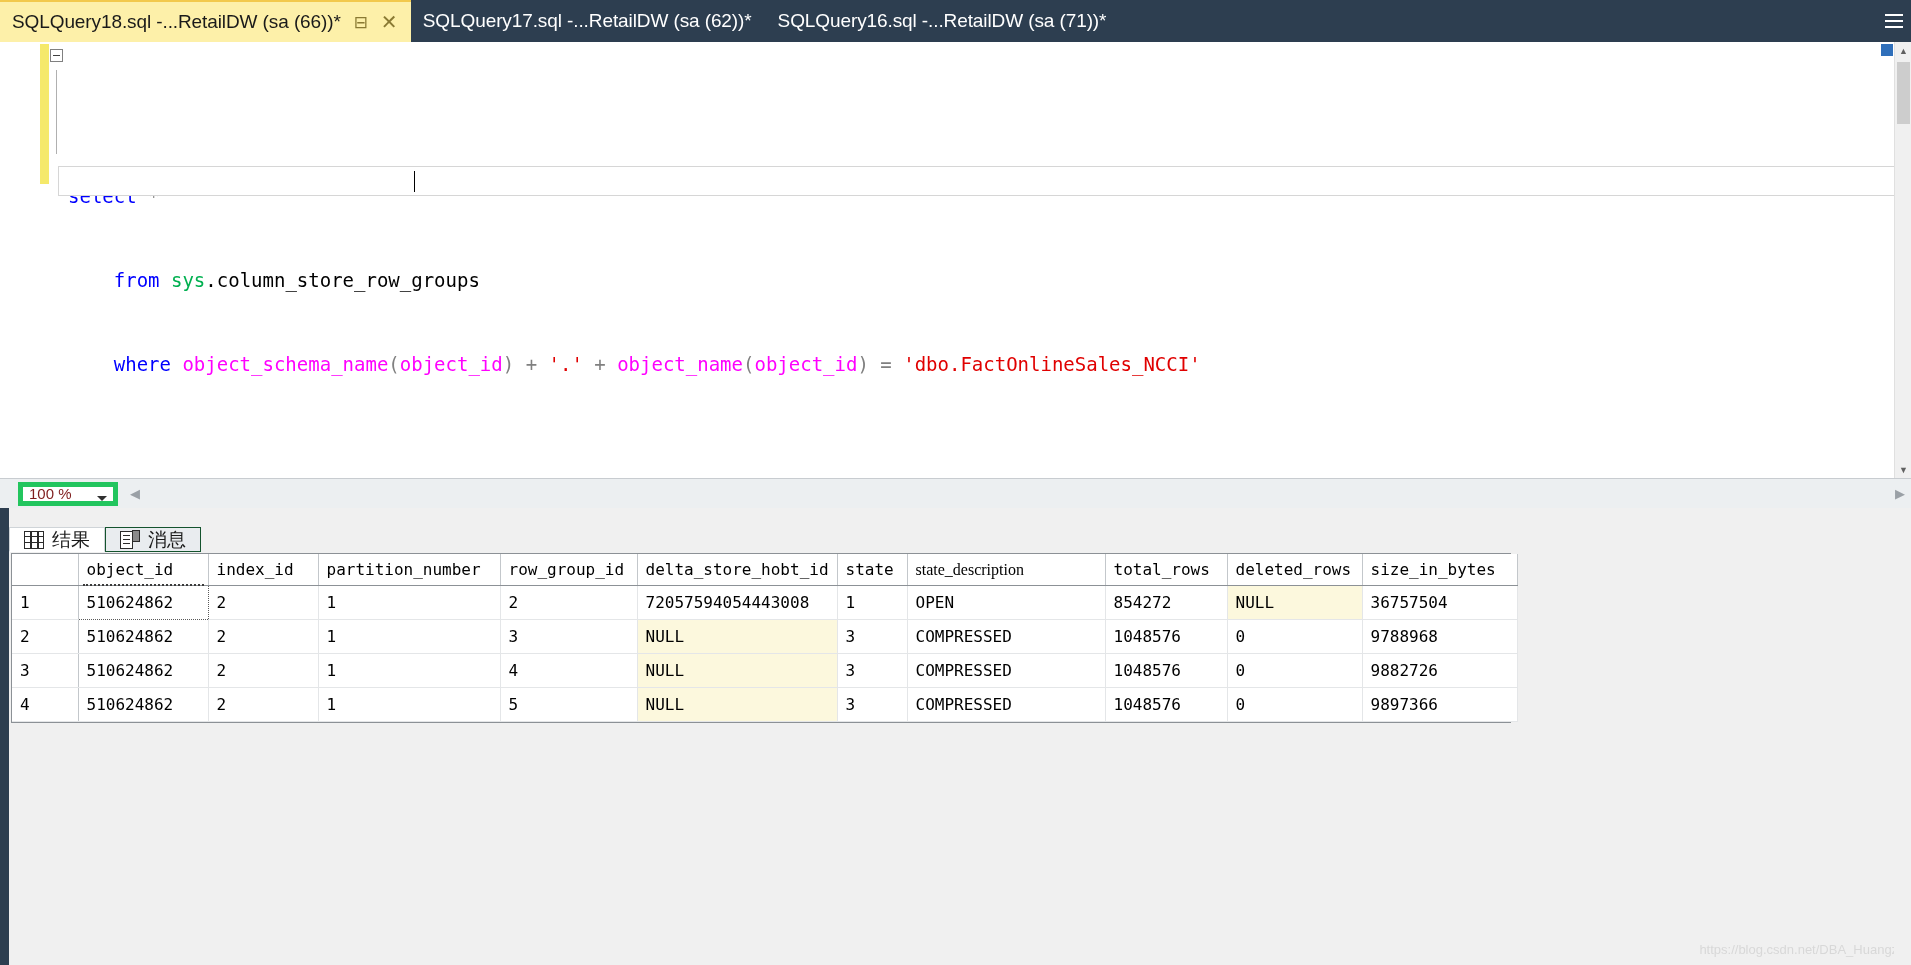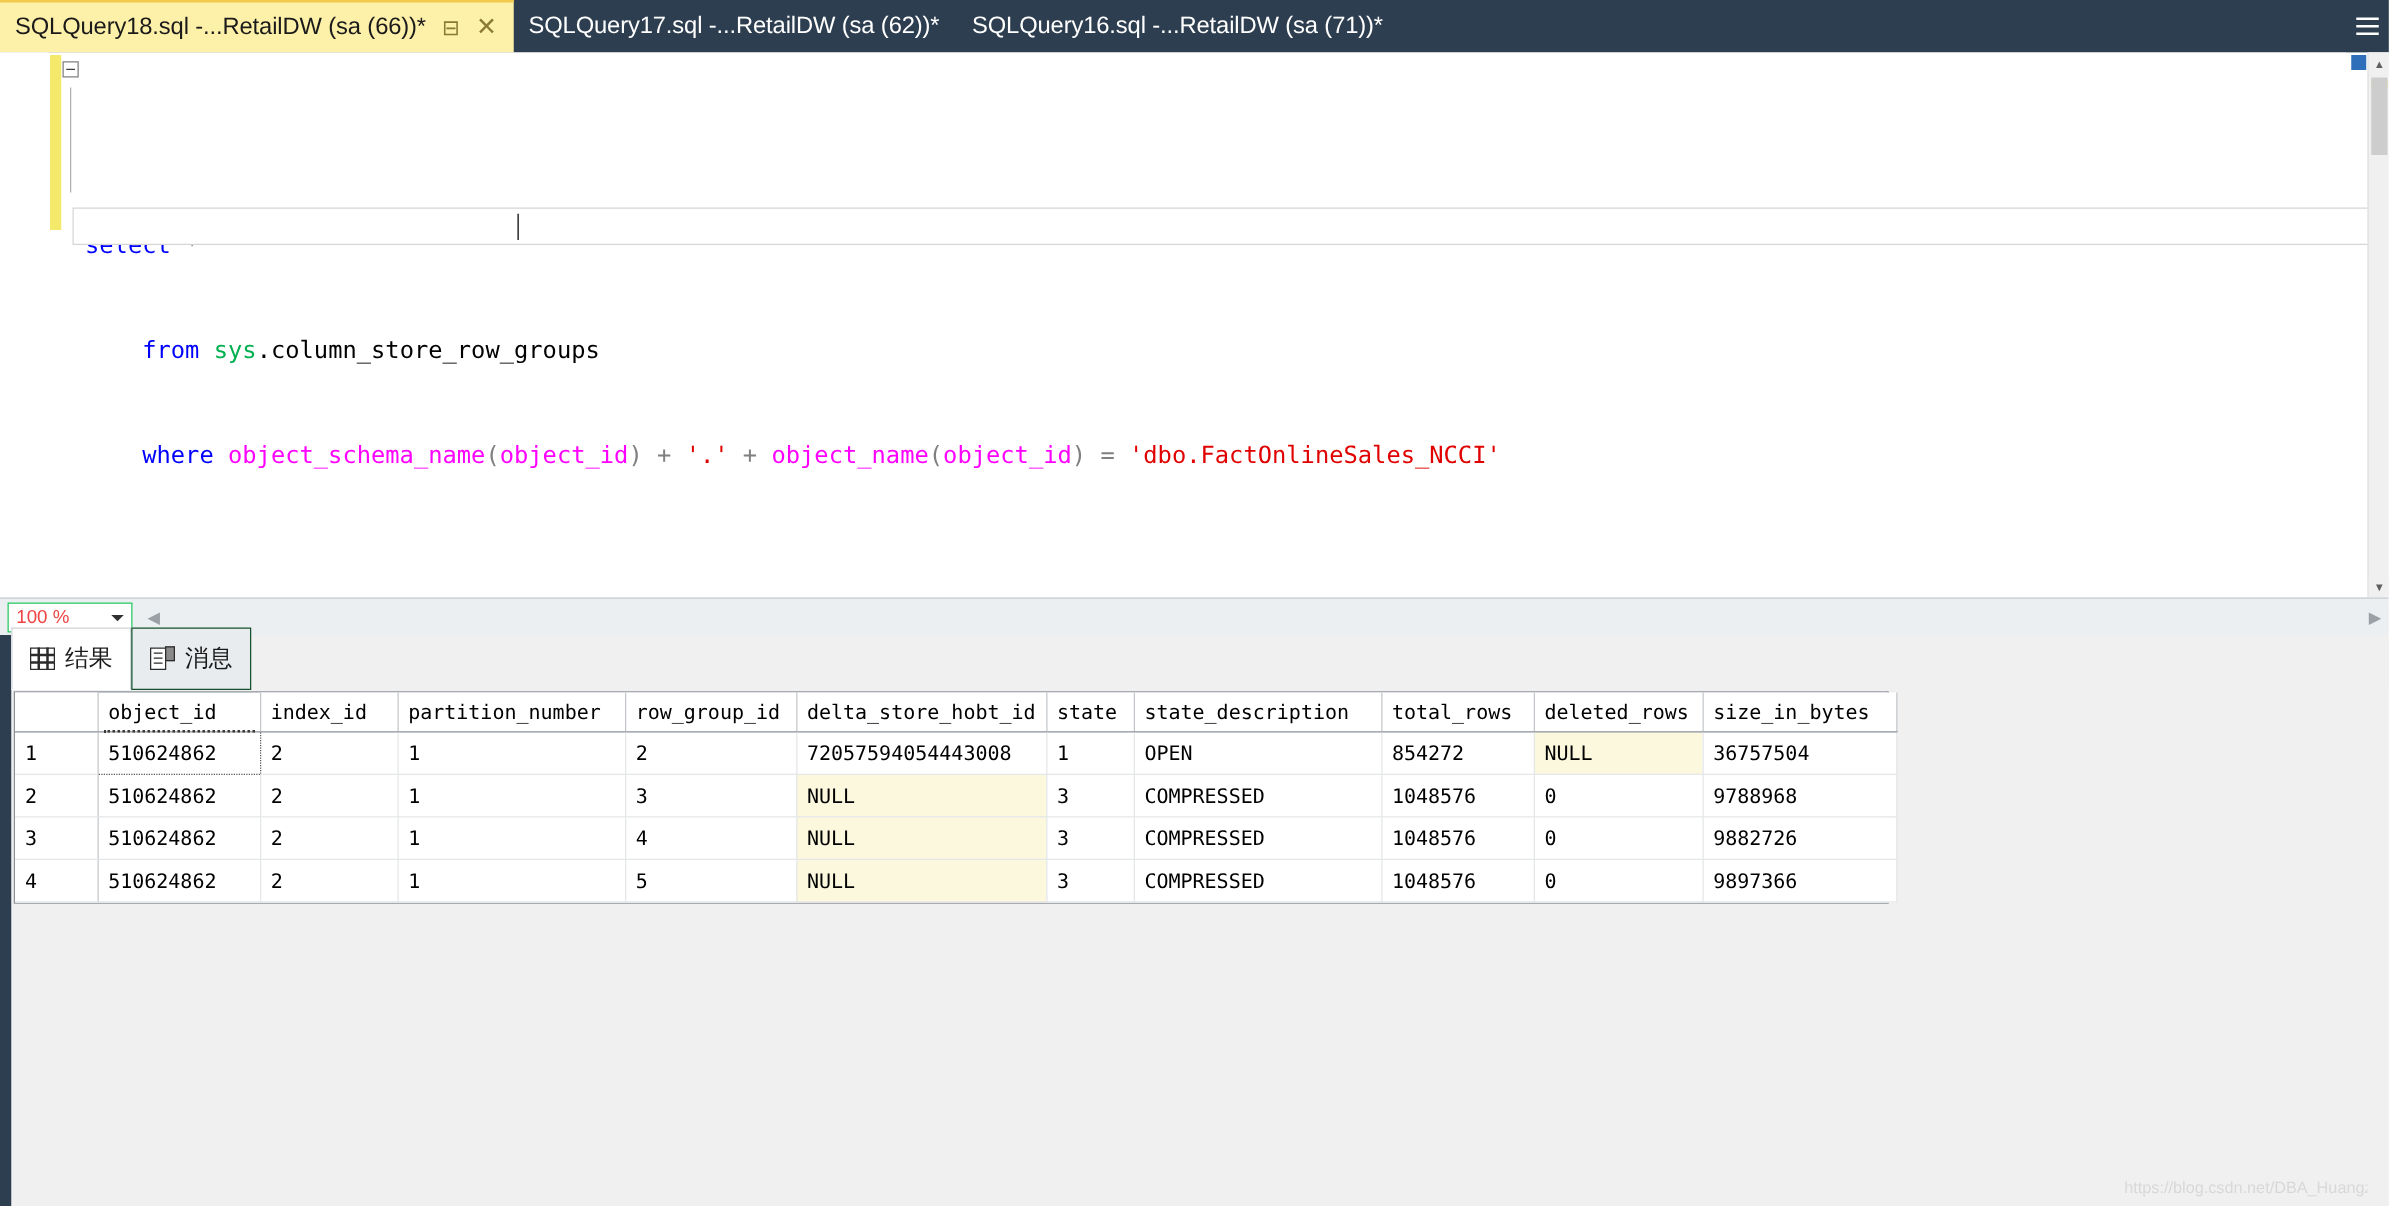--- a/index.html
+++ b/index.html
@@ -128,23 +128,23 @@
     position:absolute; right:18px; top:2px; width:12px; height:12px; background:#2f6fba;
   }
 
   
   .zoombar {
     position:absolute; left:0; top:478px; width:1911px; height:30px;
     background:#eceff1; border-top:1px solid #c8ccd0;
     display:flex; align-items:center;
   }
   .zoom-combo {
-    margin-left:6px; width:100px; height:24px; background:#ffffff;
-    border:1px solid #22c55e; display:flex; align-items:center;
-    font-size:15px; color:#ef4444; padding-left:6px; position:relative;
+    margin-left:18px; width:100px; height:24px; background:#ffffff;
+    border:5px solid #22c55e; display:flex; align-items:center;
+    font-size:15px; color:#7f1d1d; padding-left:6px; position:relative;
   }
   .zoom-combo .cb-arrow {
     position:absolute; right:6px; top:9px;
     width:0;height:0;border-left:5px solid transparent;border-right:5px solid transparent;
     border-top:5px solid #303030;
   }
   .hscroll {
     flex:1; height:24px; margin-left:6px; margin-right:0;
     background:#eceff1; position:relative; display:flex; align-items:center;
   }
@@ -160,21 +160,21 @@
     background:#f0f0f0;
   }
   .res-leftbar {
     position:absolute; left:0; top:0; width:9px; height:457px; background:#2d3e50;
   }
   .res-tabs {
     position:absolute; left:9px; top:0; width:1902px; height:44px;
     background:#f0f0f0; display:flex; align-items:flex-end;
   }
   .res-tab {
-    height:50px; display:flex; align-items:center; gap:8px;
+    height:25px; display:flex; align-items:center; gap:8px;
     padding: 0 14px; font-size:19px; color:#1a1a1a; cursor:pointer;
     border:1px solid transparent;
   }
   .res-tab.active { background:#ffffff; border:1px solid #cfd4d8; border-bottom-color:#ffffff; }
   .res-tab.inactive { background:#e9ecef; border:1px solid #14532d; }
 
   .icon-grid { width:20px;height:18px; position:relative; }
   .icon-grid .g {
     position:absolute; left:0; top:0; width:20px;height:18px;
     border:1.6px solid #2b2b2b;
@@ -348,21 +348,21 @@
       <table class="g">
         <thead>
           <tr id="hdrrow">
             <th class="rownum" style="width: 66px;"></th>
           <th class="hdr-sel" style="width: 130px;">object_id</th>
               <th style="width: 110px;">index_id</th>
               <th style="width: 182px;">partition_number</th>
               <th style="width: 137px;">row_group_id</th>
               <th style="width: 200px;">delta_store_hobt_id</th>
               <th style="width: 70px; margin-left: 22px;">state</th>
-              <th style="width: 198px;">state_description</th>
+              <th style="width: 198px; font-family: Liberation Serif, serif;">state_description</th>
               <th style="width: 122px;">total_rows</th>
               <th style="width: 135px;">deleted_rows</th>
               <th style="width: 155px;">size_in_bytes</th>
             </tr>
         </thead>
         <tbody id="bodyrows">
             <tr>
               <td class="rownum">1</td>
               <td class="selected">510624862</td>
               <td class="">2</td>

